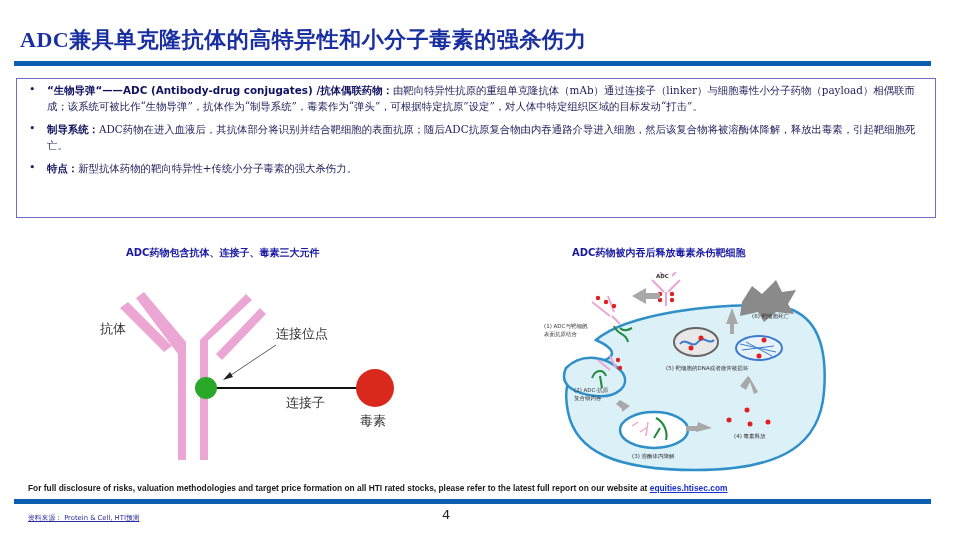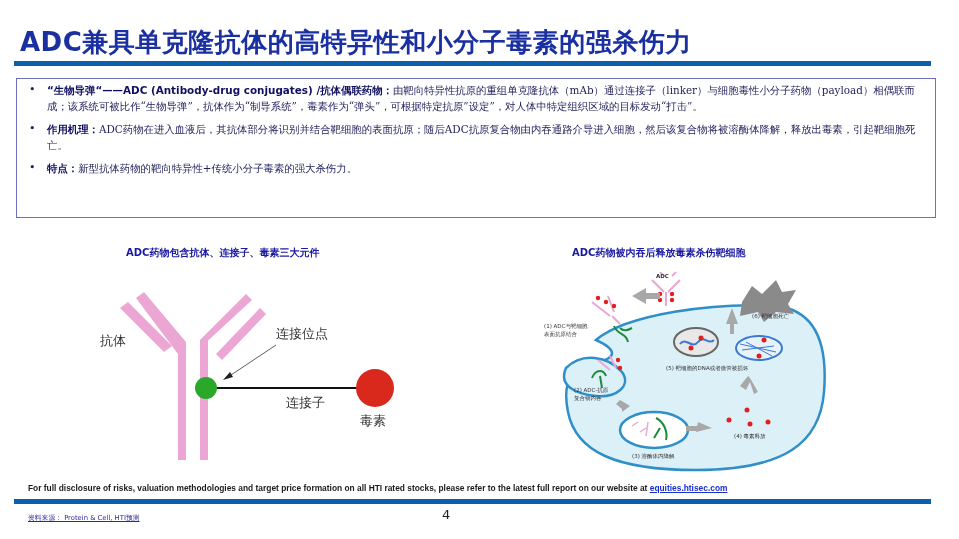--- a/index.html
+++ b/index.html
@@ -1,22 +1,22 @@
 <!DOCTYPE html>
 <html><head>
 <meta charset="utf-8">
 <style>
   * { margin: 0; padding: 0; box-sizing: border-box; }
   html, body { width: 959px; height: 539px; background: #ffffff; overflow: hidden; }
   body { position: relative; font-family: "DejaVu Sans", "Liberation Sans", sans-serif; color: #222; }
 
   .title {
     position: absolute; left: 20px; top: 25px;
-    font-size: 26px; font-weight: bold; color: #1a2fa0;
-    letter-spacing: 0.5px; white-space: nowrap;
+    font-size: 22px; font-weight: bold; color: #1a2fa0;
+    letter-spacing: 0.5px; white-space: nowrap; font-family: Liberation Serif, serif;
   }
   .title-rule {
     position: absolute; left: 14px; top: 61px; width: 917px; height: 5px; background: #0a5fae;
   }
 
   .info-box {
     position: absolute; left: 16px; top: 78px; width: 920px; height: 140px;
     border: 1.5px solid #6f6fc0; background: #fff;
     padding: 3px 10px 0 10px;
   }
@@ -71,21 +71,21 @@
 <div class="title">ADC兼具单克隆抗体的高特异性和小分子毒素的强杀伤力</div>
 <div class="title-rule"></div>
 
 <div class="info-box">
   <div class="bullet-item">
     <span class="bullet-dot">•</span>
     <span class="bullet-lead">“生物导弹“——ADC (Antibody-drug conjugates) /抗体偶联药物：</span><span class="bullet-body">由靶向特异性抗原的重组单克隆抗体（mAb）通过连接子（linker）与细胞毒性小分子药物（payload）相偶联而成；该系统可被比作“生物导弹”，抗体作为“制导系统”，毒素作为“弹头”，可根据特定抗原”设定”，对人体中特定组织区域的目标发动“打击”。</span>
   </div>
   <div class="bullet-item">
     <span class="bullet-dot">•</span>
-    <span class="bullet-lead">作用机理：</span><span class="bullet-body">ADC药物在进入血液后，其抗体部分将识别并结合靶细胞的表面抗原；随后ADC抗原复合物由内吞通路介导进入细胞，然后该复合物将被溶酶体降解，释放出毒素，引起靶细胞死亡。</span>
+    <span class="bullet-lead">制导系统：</span><span class="bullet-body">ADC药物在进入血液后，其抗体部分将识别并结合靶细胞的表面抗原；随后ADC抗原复合物由内吞通路介导进入细胞，然后该复合物将被溶酶体降解，释放出毒素，引起靶细胞死亡。</span>
   </div>
   <div class="bullet-item">
     <span class="bullet-dot">•</span>
     <span class="bullet-lead">特点：</span><span class="bullet-body">新型抗体药物的靶向特异性+传统小分子毒素的强大杀伤力。</span>
   </div>
 </div>
 
 <div class="caption cap-left">ADC药物包含抗体、连接子、毒素三大元件</div>
 <div class="caption cap-right">ADC药物被内吞后释放毒素杀伤靶细胞</div>
 
@@ -108,21 +108,21 @@
 
     <line x1="186" y1="65" x2="138" y2="97" stroke="#333" stroke-width="0.8"></line>
     <polygon points="133,100 140,92 143,97" fill="#222"></polygon>
 
     <line x1="120" y1="108" x2="268" y2="108" stroke="#111" stroke-width="2.2"></line>
 
     <circle cx="116" cy="108" r="11" fill="#2aa82a"></circle>
 
     <circle cx="285" cy="108" r="19" fill="#d9281c"></circle>
   </svg>
-  <div class="fig-label" style="left:10px; top:52px;text-align:center;">抗体</div>
+  <div class="fig-label" style="left:10px; top:40px;text-align:center;">抗体</div>
   <div class="fig-label" style="left:186px; top:45px;">连接位点</div>
   <div class="fig-label" style="left:196px; top:114px;">连接子</div>
   <div class="fig-label" style="left:270px; top:132px;">毒素</div>
 </div>
 
 <div class="figure-right">
   <svg width="290" height="200" viewBox="0 0 290 200">
 
     <path d="M60,68 C90,42 180,30 240,34 C278,38 292,70 288,120 C284,170 250,198 160,198 C80,198 40,180 32,140 C26,110 34,96 62,90 C80,86 82,78 60,68 Z" fill="#dcf0f8" stroke="#2f8fc8" stroke-width="2.5"></path>
 

